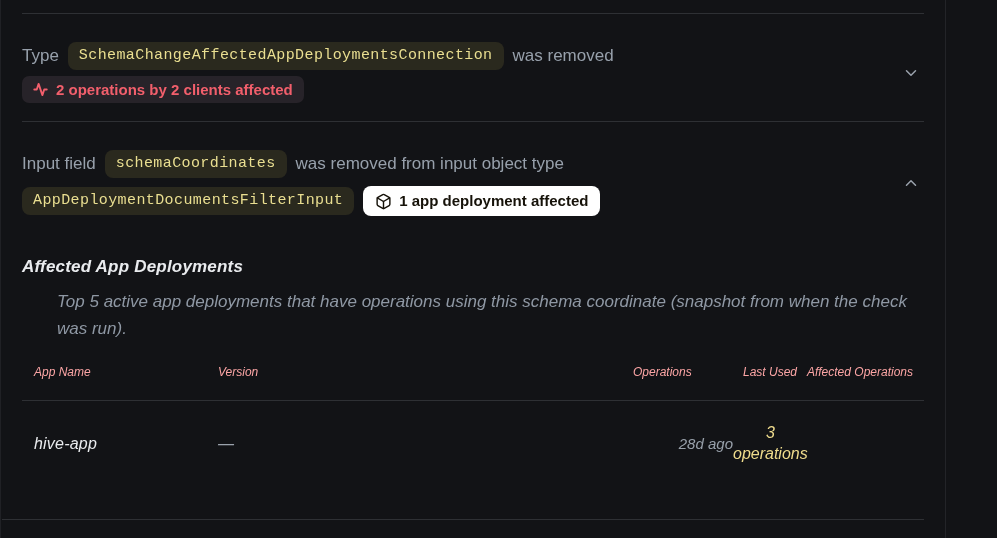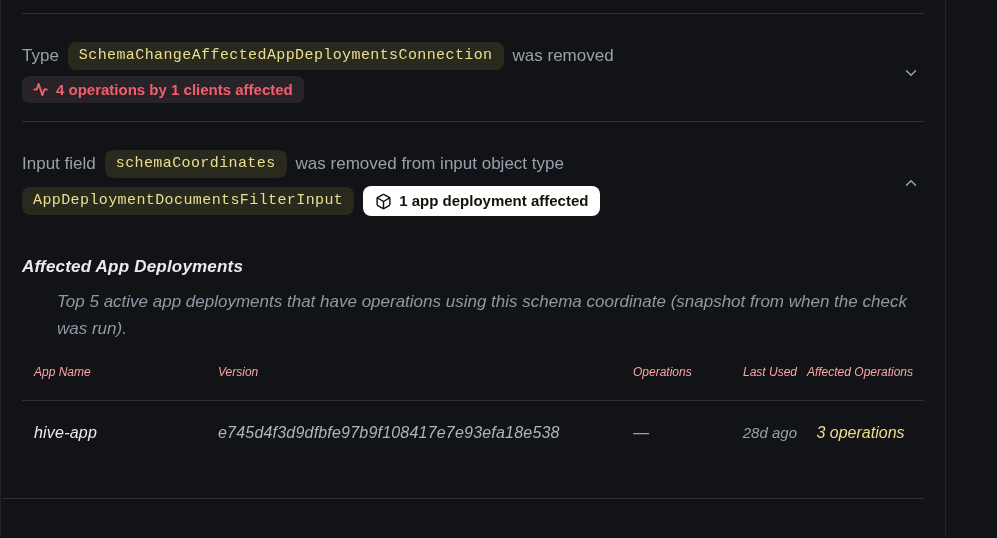--- a/index.html
+++ b/index.html
@@ -106,21 +106,21 @@
             <span class="code-chip">SchemaChangeAffectedAppDeploymentsConnection</span>
             <span>was removed</span>
           </div>
           <div class="line">
             <span class="usage-badge">
               <span>
                 <svg width="15" height="15" viewBox="0 0 24 24" fill="none" stroke="currentColor" stroke-width="3" stroke-linecap="round" stroke-linejoin="round">
                     <path d="M22 12h-4l-3 9L9 3l-3 9H2"></path>
                   </svg>
               </span>
-              <span>4 operations by 1 clients affected</span>
+              <span>2 operations by 2 clients affected</span>
             </span>
           </div>
         </div>
         <button class="chevron-btn">
           <span>
             <svg width="18" height="18" viewBox="0 0 24 24" fill="none" stroke="currentColor" stroke-width="2" stroke-linecap="round" stroke-linejoin="round">
                 <polyline points="6 9 12 15 18 9"></polyline>
               </svg>
           </span>
         </button>
@@ -165,21 +165,20 @@
         <div class="aff-table">
           <div class="thead">
             <div class="th-first">App Name</div>
             <div>Version</div>
             <div>Operations</div>
             <div class="th-right">Last Used</div>
             <div class="th-last">Affected Operations</div>
           </div>
           <div class="trow">
             <div class="td-app">hive-app</div>
-            <div class="td-version">e745d4f3d9dfbfe97b9f108417e7e93efa18e538</div>
             <div class="td-activated">—</div>
             <div class="td-last">28d ago</div>
             <div class="td-ops">
               <a href="#" class="ops-link">3 operations</a>
             </div>
           </div>
         </div>
       </div>
     </div>
 

